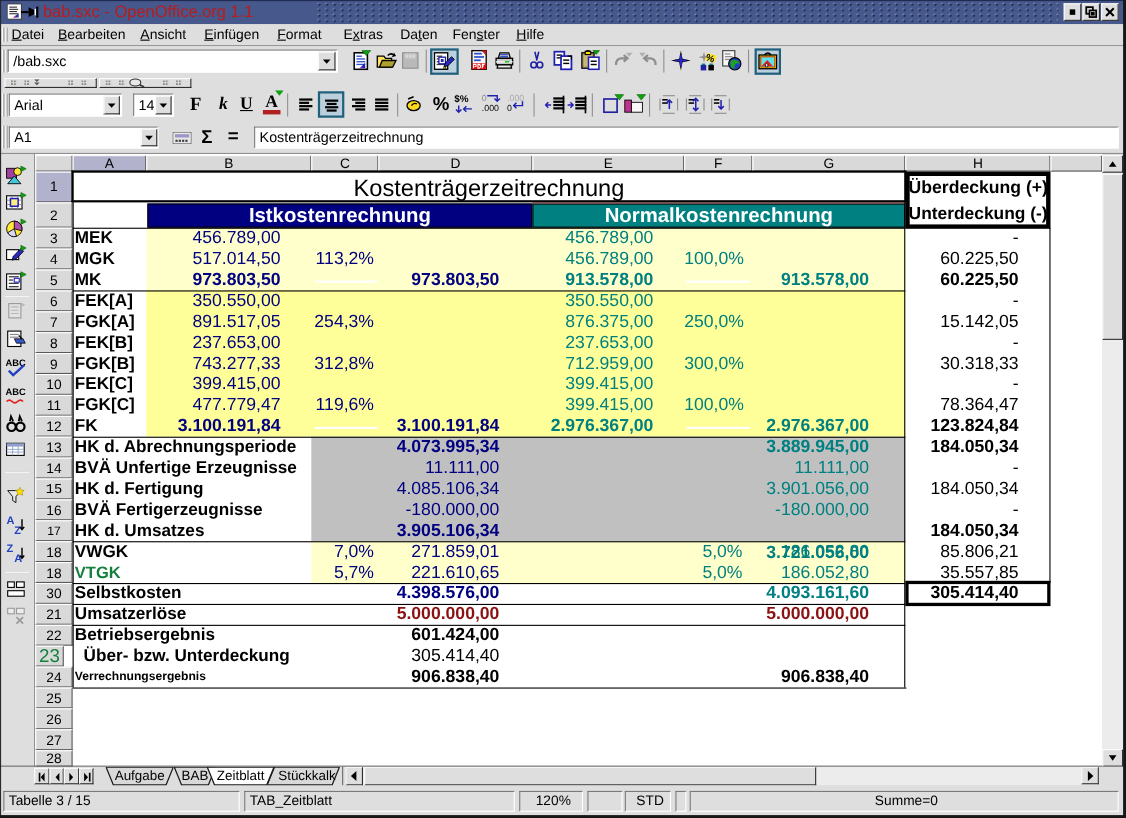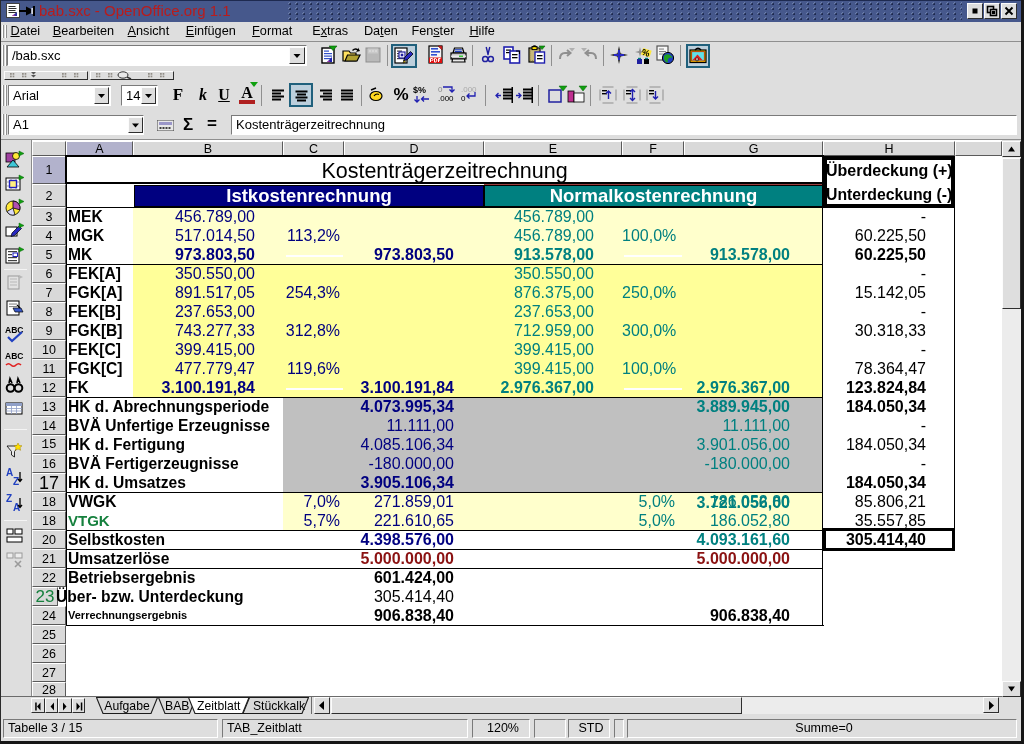--- a/index.html
+++ b/index.html
@@ -463,24 +463,24 @@
 <div class="ab" style="left:32px;top:283.0px;width:34px;height:19.0px;background:#d9d9d9;border-top:1px solid #fff;border-left:1px solid #fff;border-right:1px solid #5a5a5a;border-bottom:1px solid #5a5a5a;font-size:12.5px;text-align:center;line-height:18.0px;color:#000;">7</div>
 <div class="ab" style="left:32px;top:302.0px;width:34px;height:19.0px;background:#d9d9d9;border-top:1px solid #fff;border-left:1px solid #fff;border-right:1px solid #5a5a5a;border-bottom:1px solid #5a5a5a;font-size:12.5px;text-align:center;line-height:18.0px;color:#000;">8</div>
 <div class="ab" style="left:32px;top:321.0px;width:34px;height:19.0px;background:#d9d9d9;border-top:1px solid #fff;border-left:1px solid #fff;border-right:1px solid #5a5a5a;border-bottom:1px solid #5a5a5a;font-size:12.5px;text-align:center;line-height:18.0px;color:#000;">9</div>
 <div class="ab" style="left:32px;top:340.0px;width:34px;height:19.0px;background:#d9d9d9;border-top:1px solid #fff;border-left:1px solid #fff;border-right:1px solid #5a5a5a;border-bottom:1px solid #5a5a5a;font-size:12.5px;text-align:center;line-height:18.0px;color:#000;">10</div>
 <div class="ab" style="left:32px;top:359.0px;width:34px;height:19.0px;background:#d9d9d9;border-top:1px solid #fff;border-left:1px solid #fff;border-right:1px solid #5a5a5a;border-bottom:1px solid #5a5a5a;font-size:12.5px;text-align:center;line-height:18.0px;color:#000;">11</div>
 <div class="ab" style="left:32px;top:378.0px;width:34px;height:19.0px;background:#d9d9d9;border-top:1px solid #fff;border-left:1px solid #fff;border-right:1px solid #5a5a5a;border-bottom:1px solid #5a5a5a;font-size:12.5px;text-align:center;line-height:18.0px;color:#000;">12</div>
 <div class="ab" style="left:32px;top:397.0px;width:34px;height:19.0px;background:#d9d9d9;border-top:1px solid #fff;border-left:1px solid #fff;border-right:1px solid #5a5a5a;border-bottom:1px solid #5a5a5a;font-size:12.5px;text-align:center;line-height:18.0px;color:#000;">13</div>
 <div class="ab" style="left:32px;top:416.0px;width:34px;height:19.0px;background:#d9d9d9;border-top:1px solid #fff;border-left:1px solid #fff;border-right:1px solid #5a5a5a;border-bottom:1px solid #5a5a5a;font-size:12.5px;text-align:center;line-height:18.0px;color:#000;">14</div>
 <div class="ab" style="left:32px;top:435.0px;width:34px;height:19.0px;background:#d9d9d9;border-top:1px solid #fff;border-left:1px solid #fff;border-right:1px solid #5a5a5a;border-bottom:1px solid #5a5a5a;font-size:12.5px;text-align:center;line-height:18.0px;color:#000;font-family:Liberation Mono, monospace;">15</div>
 <div class="ab" style="left:32px;top:454.0px;width:34px;height:19.0px;background:#d9d9d9;border-top:1px solid #fff;border-left:1px solid #fff;border-right:1px solid #5a5a5a;border-bottom:1px solid #5a5a5a;font-size:12.5px;text-align:center;line-height:18.0px;color:#000;">16</div>
-<div class="ab" style="left:32px;top:473.0px;width:34px;height:19.0px;background:#d9d9d9;border-top:1px solid #fff;border-left:1px solid #fff;border-right:1px solid #5a5a5a;border-bottom:1px solid #5a5a5a;font-size:18px;text-align:center;line-height:18.0px;color:#000;">17</div>
+<div class="ab" style="left:32px;top:473.0px;width:34px;height:19.0px;background:#d9d9d9;border-top:1px solid #fff;border-left:1px solid #fff;border-right:1px solid #5a5a5a;border-bottom:1px solid #5a5a5a;font-size:11px;text-align:center;line-height:18.0px;color:#000;">17</div>
 <div class="ab" style="left:32px;top:492.0px;width:34px;height:19.0px;background:#d9d9d9;border-top:1px solid #fff;border-left:1px solid #fff;border-right:1px solid #5a5a5a;border-bottom:1px solid #5a5a5a;font-size:12.5px;text-align:center;line-height:18.0px;color:#000;">18</div>
 <div class="ab" style="left:32px;top:511.0px;width:34px;height:19.0px;background:#d9d9d9;border-top:1px solid #fff;border-left:1px solid #fff;border-right:1px solid #5a5a5a;border-bottom:1px solid #5a5a5a;font-size:12.5px;text-align:center;line-height:18.0px;color:#000;">18</div>
-<div class="ab" style="left:32px;top:530.0px;width:34px;height:19.0px;background:#d9d9d9;border-top:1px solid #fff;border-left:1px solid #fff;border-right:1px solid #5a5a5a;border-bottom:1px solid #5a5a5a;font-size:12.5px;text-align:center;line-height:18.0px;color:#000;">20</div>
+<div class="ab" style="left:32px;top:530.0px;width:34px;height:19.0px;background:#d9d9d9;border-top:1px solid #fff;border-left:1px solid #fff;border-right:1px solid #5a5a5a;border-bottom:1px solid #5a5a5a;font-size:12.5px;text-align:center;line-height:18.0px;color:#000;">30</div>
 <div class="ab" style="left:32px;top:549.0px;width:34px;height:19.0px;background:#d9d9d9;border-top:1px solid #fff;border-left:1px solid #fff;border-right:1px solid #5a5a5a;border-bottom:1px solid #5a5a5a;font-size:12.5px;text-align:center;line-height:18.0px;color:#000;">21</div>
 <div class="ab" style="left:32px;top:568.0px;width:34px;height:19.0px;background:#d9d9d9;border-top:1px solid #fff;border-left:1px solid #fff;border-right:1px solid #5a5a5a;border-bottom:1px solid #5a5a5a;font-size:12.5px;text-align:center;line-height:18.0px;color:#000;">22</div>
 <div class="ab" style="left:32px;top:587.0px;width:26px;height:19.0px;background:#d9d9d9;border-top:1px solid #fff;border-left:1px solid #fff;border-right:1px solid #5a5a5a;border-bottom:1px solid #5a5a5a;font-size:17px;text-align:center;line-height:18.0px;color:#15803d;">23</div>
 <div class="ab" style="left:32px;top:606.0px;width:34px;height:19.0px;background:#d9d9d9;border-top:1px solid #fff;border-left:1px solid #fff;border-right:1px solid #5a5a5a;border-bottom:1px solid #5a5a5a;font-size:12.5px;text-align:center;line-height:18.0px;color:#000;">24</div>
 <div class="ab" style="left:32px;top:625.0px;width:34px;height:19.0px;background:#d9d9d9;border-top:1px solid #fff;border-left:1px solid #fff;border-right:1px solid #5a5a5a;border-bottom:1px solid #5a5a5a;font-size:12.5px;text-align:center;line-height:18.0px;color:#000;">25</div>
 <div class="ab" style="left:32px;top:644.0px;width:34px;height:19.0px;background:#d9d9d9;border-top:1px solid #fff;border-left:1px solid #fff;border-right:1px solid #5a5a5a;border-bottom:1px solid #5a5a5a;font-size:12.5px;text-align:center;line-height:18.0px;color:#000;">26</div>
 <div class="ab" style="left:32px;top:663.0px;width:34px;height:19.0px;background:#d9d9d9;border-top:1px solid #fff;border-left:1px solid #fff;border-right:1px solid #5a5a5a;border-bottom:1px solid #5a5a5a;font-size:12.5px;text-align:center;line-height:18.0px;color:#000;">27</div>
 <div class="ab" style="left:32px;top:682.0px;width:34px;height:15.0px;background:#d9d9d9;border-top:1px solid #fff;border-left:1px solid #fff;border-right:1px solid #5a5a5a;border-bottom:1px solid #5a5a5a;font-size:12.5px;text-align:center;line-height:14.0px;color:#000;">28</div>
 <div class="ab" style="left:133px;top:207.0px;width:690px;height:57.0px;background:#ffffcc;"></div>
 <div class="ab" style="left:133px;top:264.0px;width:690px;height:133.0px;background:#ffff99;"></div>
@@ -601,21 +601,21 @@
 <div class="ab num" style="left:823px;top:512.0px;width:103px;height:19px;color:#000;font-weight:normal;font-size:16px;line-height:17px;">35.557,85</div>
 <div class="ab cellt" style="left:68px;top:531.0px;height:19px;color:#000;font-weight:bold;font-size:15.6px;line-height:17px;">Selbstkosten</div>
 <div class="ab num" style="left:344px;top:531.0px;width:110px;height:19px;color:#000080;font-weight:bold;font-size:16px;line-height:17px;">4.398.576,00</div>
 <div class="ab num" style="left:684px;top:531.0px;width:106px;height:19px;color:#008080;font-weight:bold;font-size:16px;line-height:17px;">4.093.161,60</div>
 <div class="ab num" style="left:823px;top:531.0px;width:103px;height:19px;color:#000;font-weight:bold;font-size:16px;line-height:17px;">305.414,40</div>
 <div class="ab cellt" style="left:68px;top:550.0px;height:19px;color:#000;font-weight:bold;font-size:15.6px;line-height:17px;">Umsatzerlöse</div>
 <div class="ab num" style="left:344px;top:550.0px;width:110px;height:19px;color:#8b1212;font-weight:bold;font-size:16px;line-height:17px;">5.000.000,00</div>
 <div class="ab num" style="left:684px;top:550.0px;width:106px;height:19px;color:#8b1212;font-weight:bold;font-size:16px;line-height:17px;">5.000.000,00</div>
 <div class="ab cellt" style="left:68px;top:569.0px;height:19px;color:#000;font-weight:bold;font-size:15.6px;line-height:17px;">Betriebsergebnis</div>
 <div class="ab num" style="left:344px;top:569.0px;width:110px;height:19px;color:#000;font-weight:bold;font-size:16px;line-height:17px;">601.424,00</div>
-<div class="ab cellt" style="left:56px;top:588.0px;height:19px;color:#000;font-weight:bold;font-size:15.6px;line-height:17px;">Über- bzw. Unterdeckung</div>
+<div class="ab cellt" style="left:76px;top:588.0px;height:19px;color:#000;font-weight:bold;font-size:15.6px;line-height:17px;">Über- bzw. Unterdeckung</div>
 <div class="ab num" style="left:344px;top:588.0px;width:110px;height:19px;color:#000;font-weight:normal;font-size:16px;line-height:17px;">305.414,40</div>
 <div class="ab cellt" style="left:68px;top:607.0px;height:19px;color:#000;font-weight:bold;font-size:11px;line-height:17px;">Verrechnungsergebnis</div>
 <div class="ab num" style="left:344px;top:607.0px;width:110px;height:19px;color:#000;font-weight:bold;font-size:16px;line-height:17px;">906.838,40</div>
 <div class="ab num" style="left:684px;top:607.0px;width:106px;height:19px;color:#000;font-weight:bold;font-size:16px;line-height:17px;">906.838,40</div>
 <div class="ab" style="left:1002px;top:141px;width:19px;height:555px;background:#ececec;"></div>
 <div class="ab rais" style="left:1002px;top:141px;width:19px;height:16px;"><svg width="17" height="14" viewBox="0 0 17 14">
       <path d="M8.5 4.5 L12 9.5 L5 9.5 Z" fill="#000"></path>
     </svg></div>
 <div class="ab rais" style="left:1002px;top:681px;width:19px;height:16px;"><svg width="17" height="14" viewBox="0 0 17 14">
       <path d="M8.5 9.5 L12 4.5 L5 4.5 Z" fill="#000"></path>

